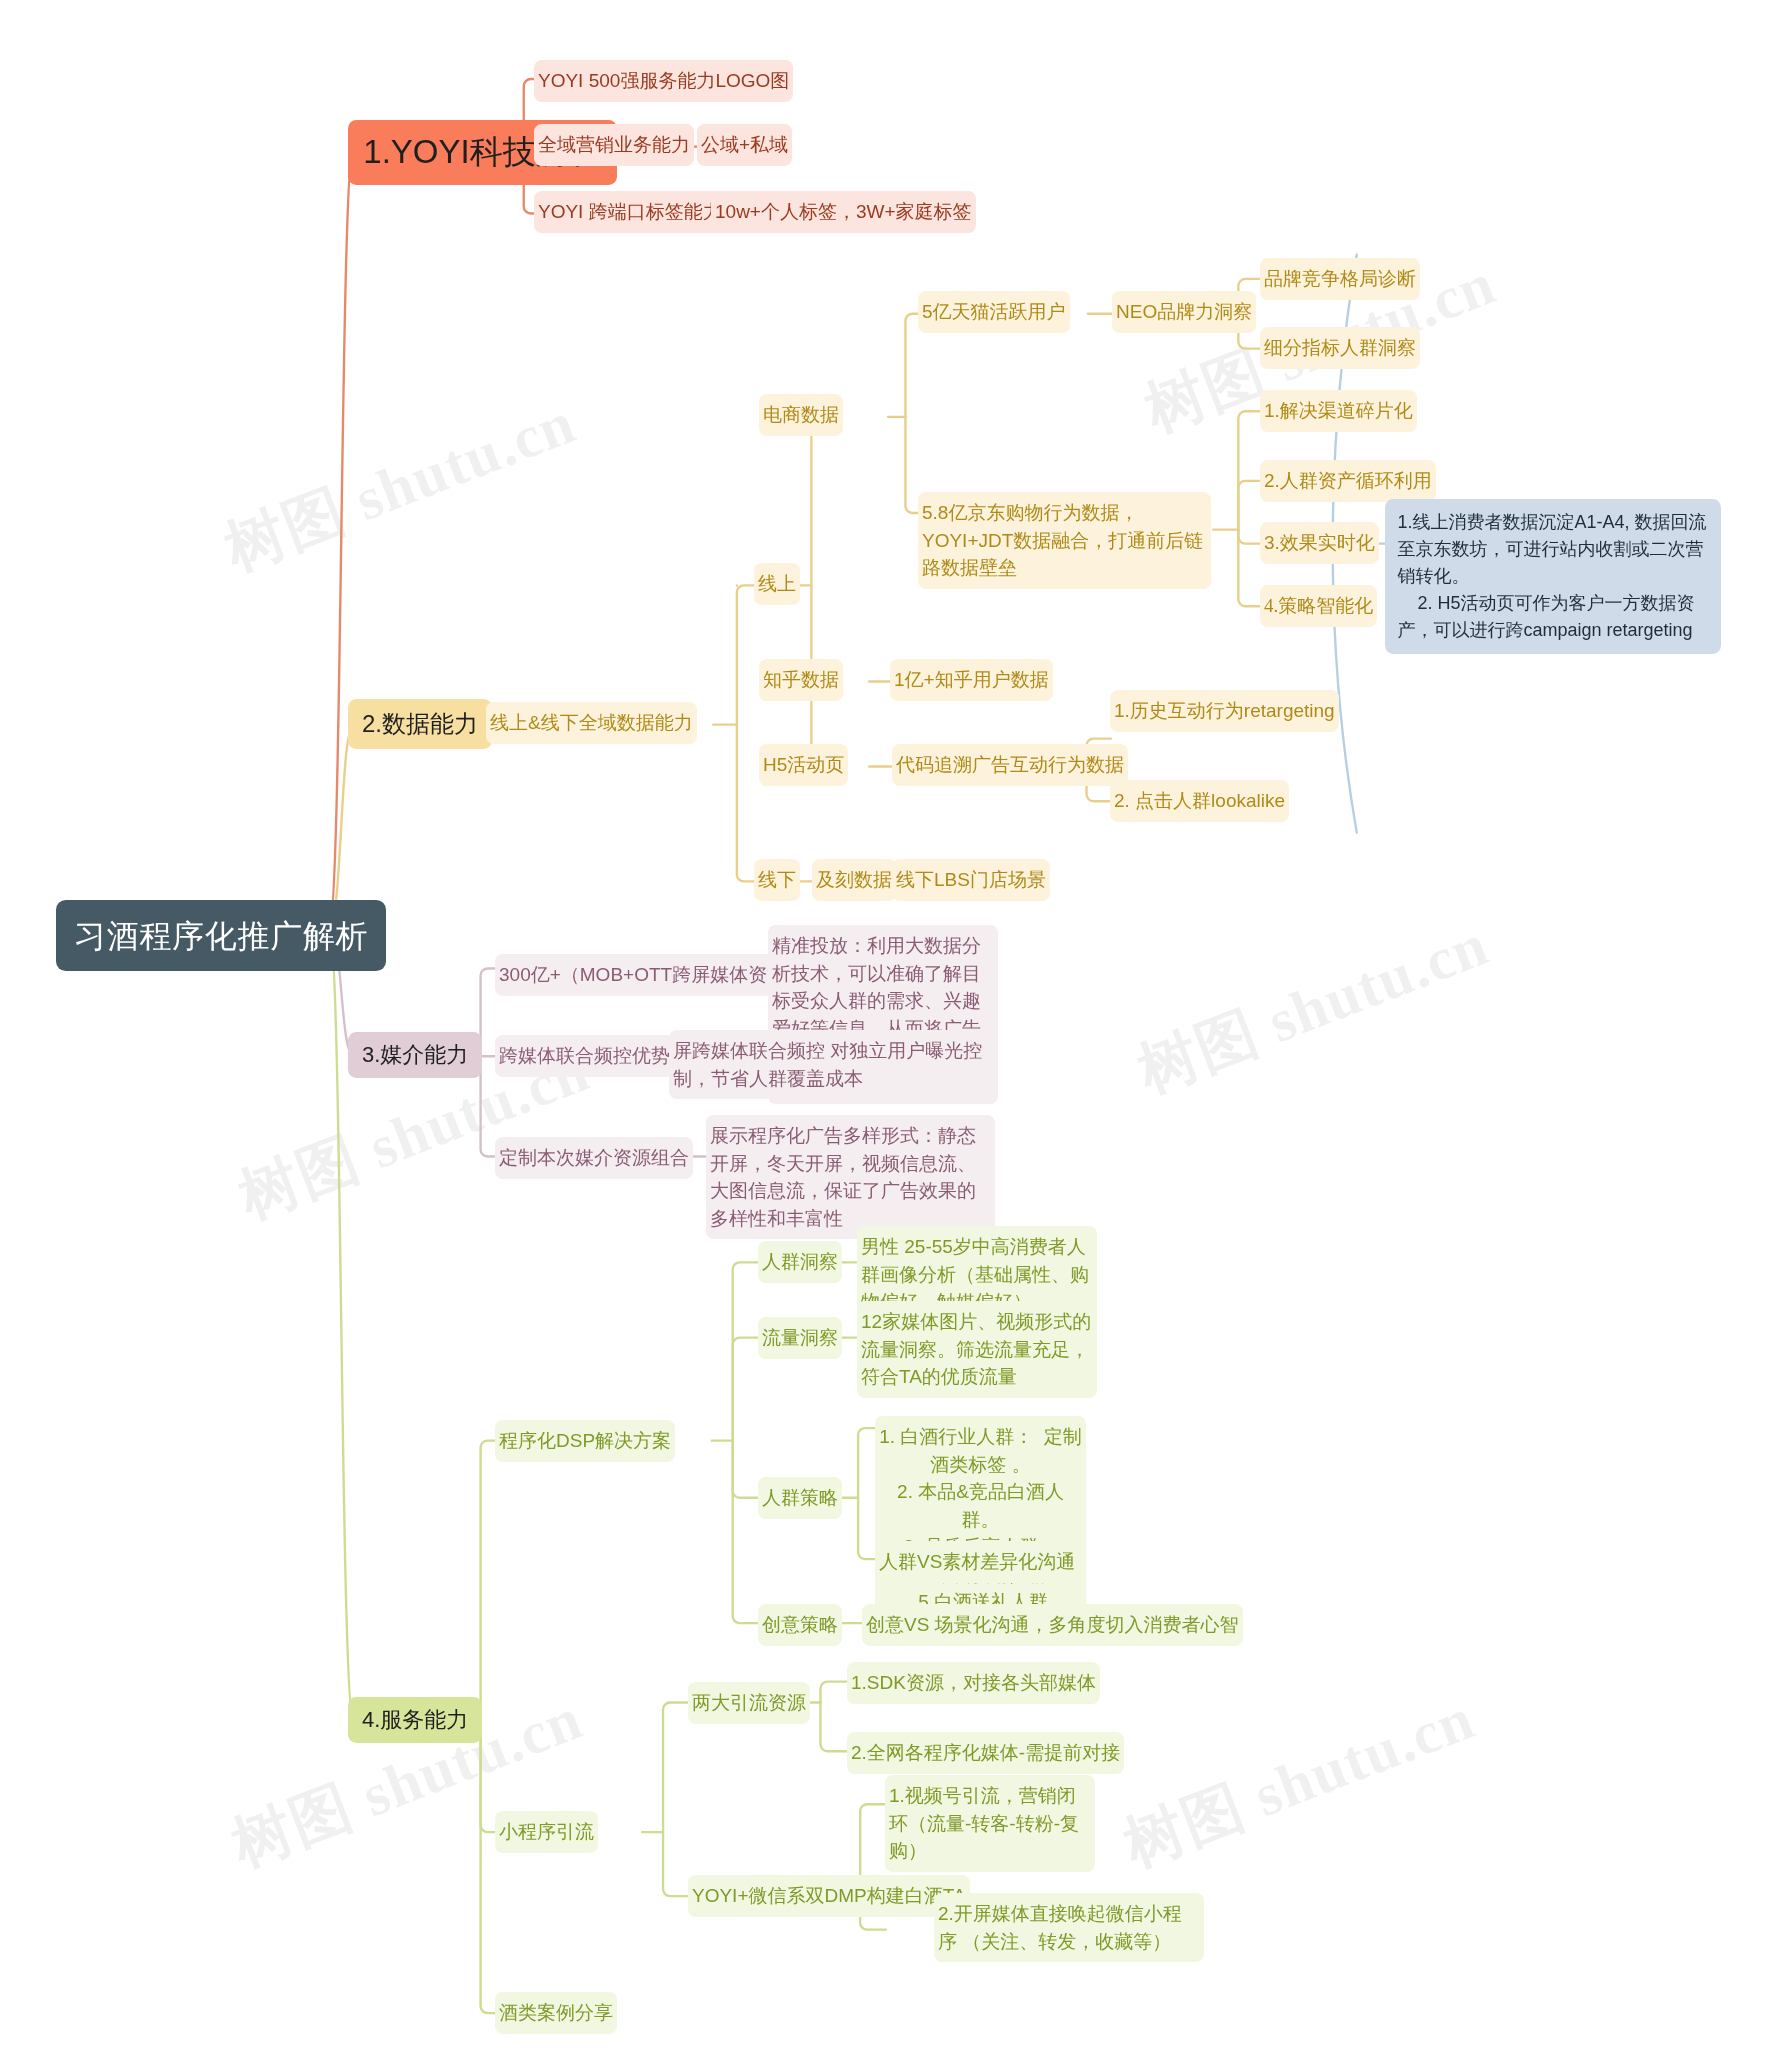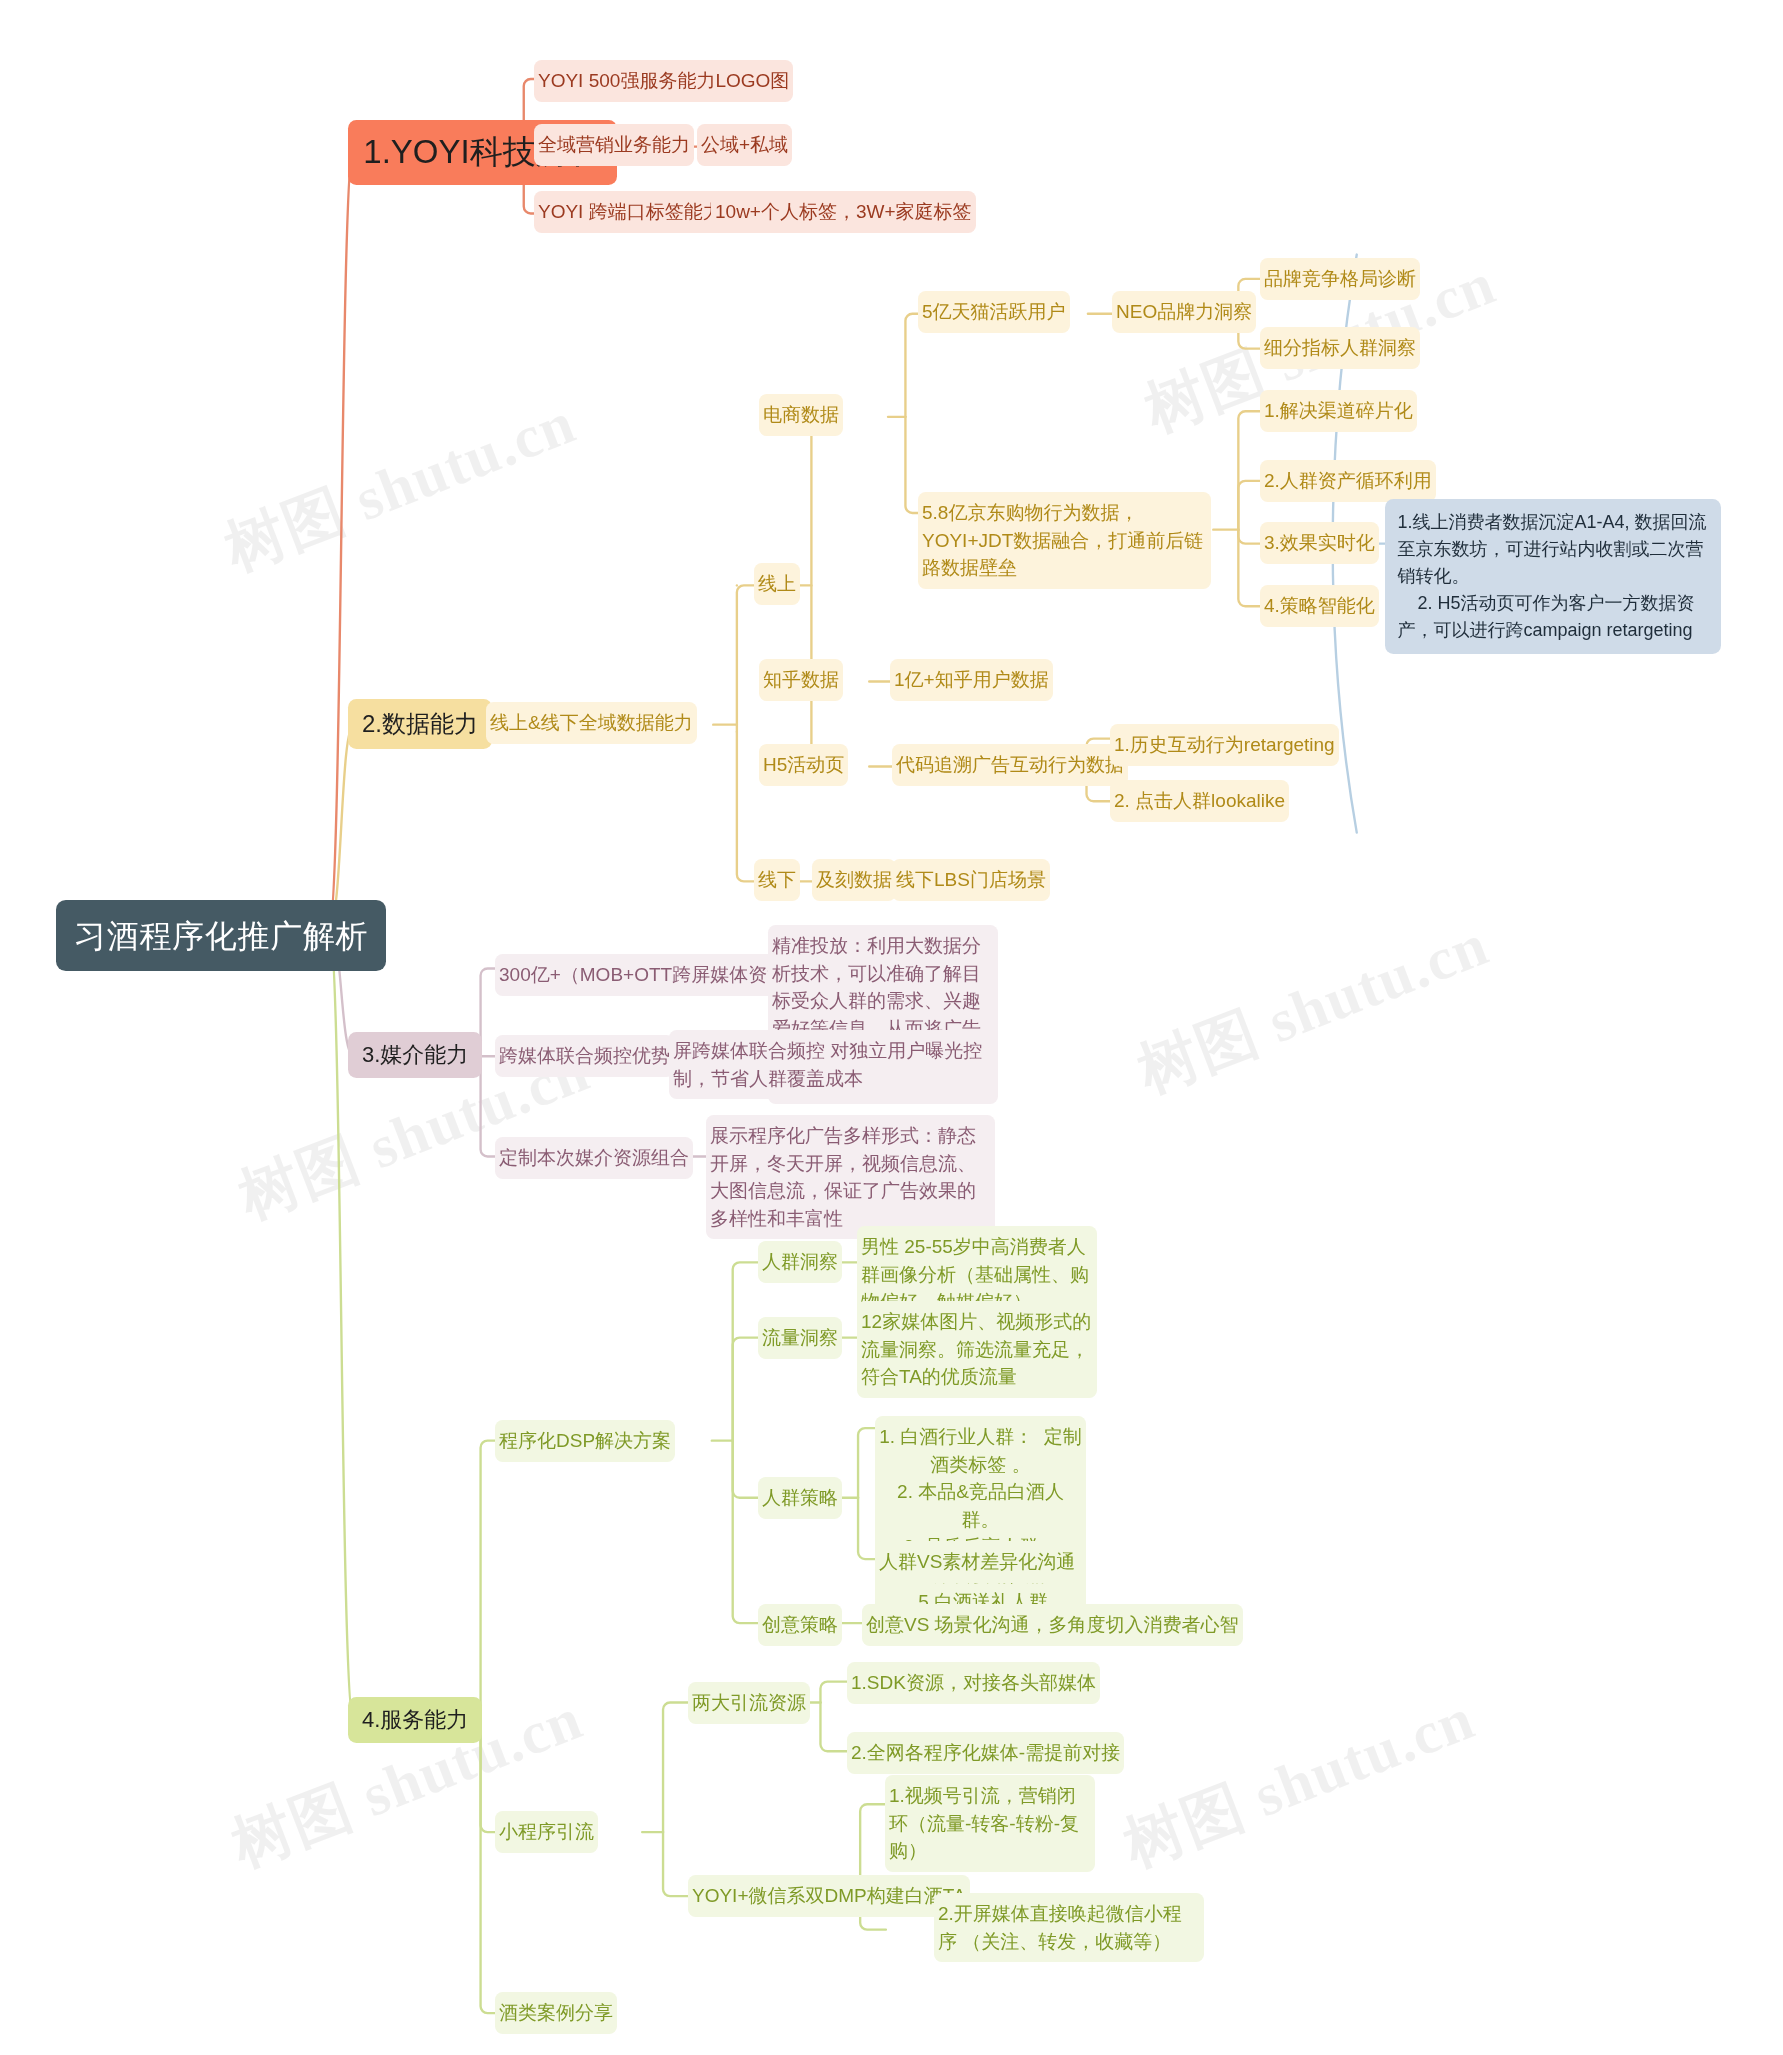--- a/index.html
+++ b/index.html
@@ -172,28 +172,28 @@
   <div class="node sub c2" style="left:918px;top:291px;"><span>5亿天猫活跃用户</span></div>
   <div class="node sub c2" style="left:1112px;top:291px;"><span>NEO品牌力洞察</span></div>
   <div class="node sub c2" style="left:1260px;top:258px;"><span>品牌竞争格局诊断</span></div>
   <div class="node sub c2" style="left:1260px;top:327px;"><span>细分指标人群洞察</span></div>
 
   <div class="node sub c2 ml" style="left:918px;top:492px;width:293px;display:block;"><span>5.8亿京东购物行为数据，YOYI+JDT数据融合，打通前后链路数据壁垒</span></div>
 
   <div class="node sub c2" style="left:1260px;top:390px;"><span>1.解决渠道碎片化</span></div>
   <div class="node sub c2" style="left:1260px;top:460px;"><span>2.人群资产循环利用</span></div>
   <div class="node sub c2" style="left:1260px;top:522px;"><span>3.效果实时化</span></div>
-  <div class="node sub c2" style="left:1260px;top:585px;"><span>4.策略智能化</span></div>
+  <div class="node sub c2" style="left:1260px;top:585px;font-family:Liberation Serif, serif;"><span>4.策略智能化</span></div>
 
   <div class="node sub c2" style="left:759px;top:659px;"><span>知乎数据</span></div>
   <div class="node sub c2" style="left:890px;top:659px;"><span>1亿+知乎用户数据</span></div>
 
   <div class="node sub c2" style="left:759px;top:744px;"><span>H5活动页</span></div>
   <div class="node sub c2" style="left:892px;top:744px;"><span>代码追溯广告互动行为数据</span></div>
-  <div class="node sub c2" style="left:1110px;top:724px;"><span>1.历史互动行为retargeting</span></div>
+  <div class="node sub c2" style="left:1110px;top:690px;"><span>1.历史互动行为retargeting</span></div>
   <div class="node sub c2" style="left:1110px;top:780px;"><span>2. 点击人群lookalike</span></div>
 
   <div class="node sub c2" style="left:812px;top:859px;"><span>及刻数据</span></div>
   <div class="node sub c2" style="left:892px;top:859px;"><span>线下LBS门店场景</span></div>
 
   <div class="node note" style="left:1385px;top:499px;width:336px;display:block;"><span>1.线上消费者数据沉淀A1-A4, 数据回流至京东数坊，可进行站内收割或二次营销转化。
     2. H5活动页可作为客户一方数据资产，可以进行跨campaign retargeting</span></div>
 
   <div class="node n-t3" style="left:348px;top:1032px;"><span>3.媒介能力</span></div>
 

